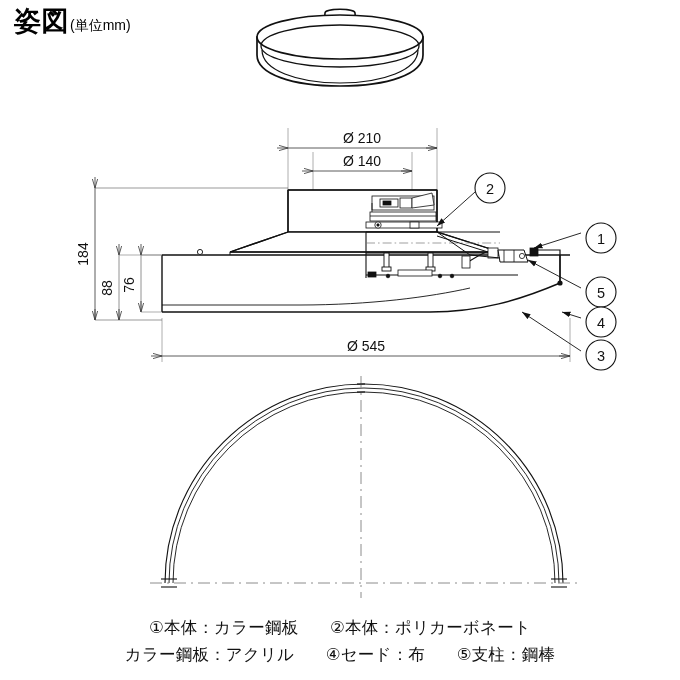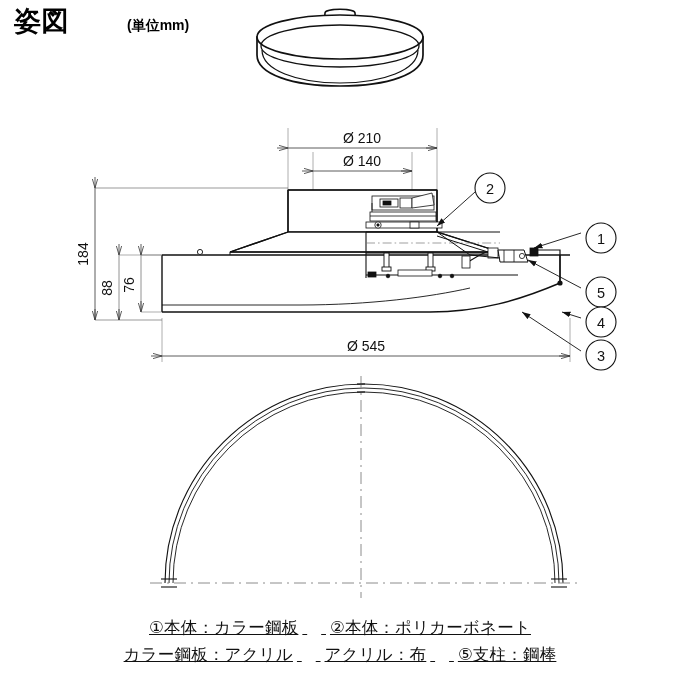--- a/index.html
+++ b/index.html
@@ -23,52 +23,50 @@
     background: #ffffff;
   }
   
   #title-block {
     position: absolute;
     left: 14px;
     top: 8px;
     display: flex;
     align-items: baseline;
     user-select: none;
-    gap: 48px;
   }
   #title-main {
     font-size: 27px;
     font-weight: bold;
     letter-spacing: 0.5px;
     line-height: 1;
     color: #000;
   }
   #title-unit {
     font-size: 14px;
-    font-weight: bold;
-    margin-left: 10px;
+    font-weight: normal;
+    margin-left: 1px;
     line-height: 1;
     color: #000;
   }
   
   #drawing {
     position: absolute;
     left: 0;
     top: 0;
     width: 680px;
     height: 680px;
   }
   
   #legend {
     position: absolute;
     left: 0;
     top: 614px;
     width: 680px;
     text-align: center;
-    text-decoration: underline;
   }
   .legend-row {
     font-size: 16.5px;
     line-height: 27px;
     white-space: nowrap;
     letter-spacing: 0.2px;
     color: #111;
   }
   .legend-item { margin: 0 4px; }
   .legend-gap-wide { display: inline-block; width: 14px; }
@@ -309,19 +307,19 @@
 
   <div id="legend">
     <div class="legend-row">
       <span class="legend-item">①本体：カラー鋼板</span>
       <span class="legend-gap-wide"></span>
       <span class="legend-item">②本体：ポリカーボネート</span>
     </div>
     <div class="legend-row">
       <span class="legend-item">カラー鋼板：アクリル</span>
       <span class="legend-gap-wide"></span>
-      <span class="legend-item">アクリル：布</span>
+      <span class="legend-item">④セード：布</span>
       <span class="legend-gap-wide"></span>
       <span class="legend-item">⑤支柱：鋼棒</span>
     </div>
   </div>
 
 </div>
 
 </body></html>

